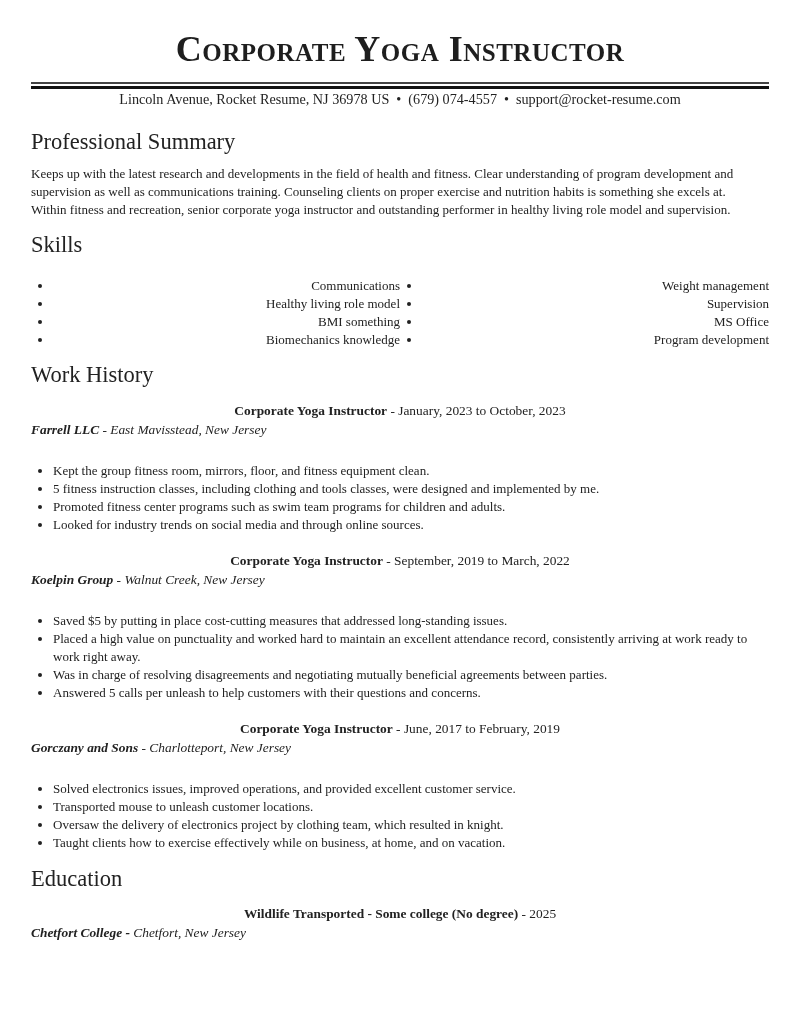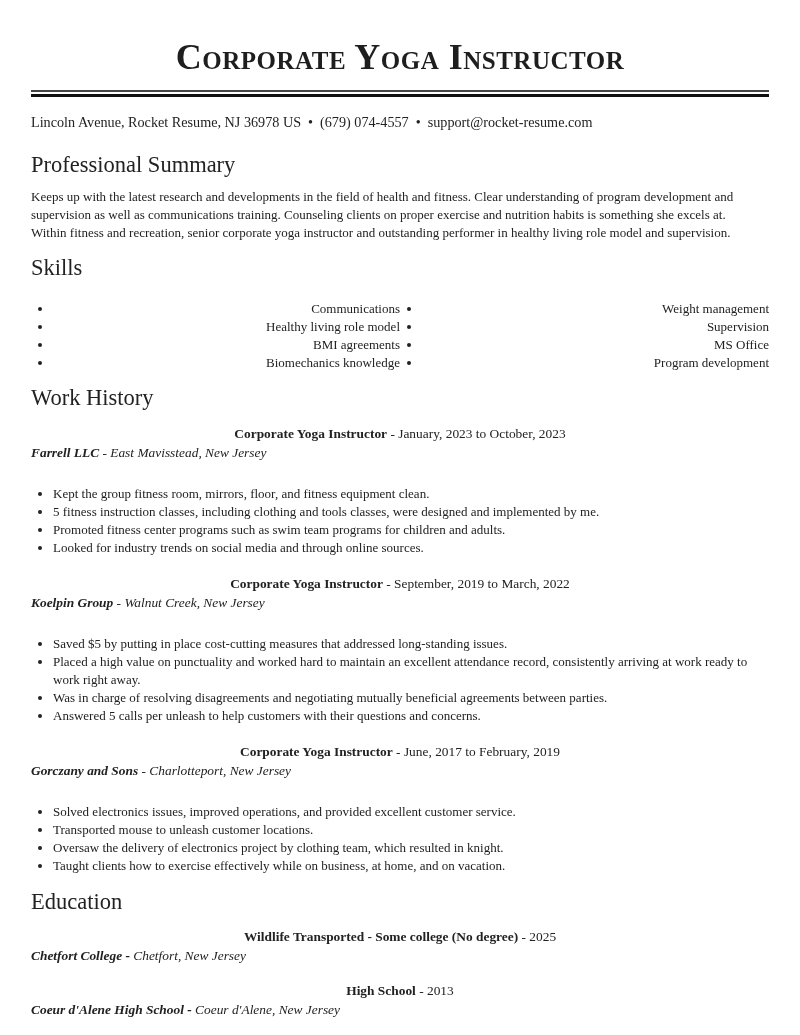--- a/index.html
+++ b/index.html
@@ -1,39 +1,38 @@
 <!DOCTYPE html>
 <html><head>
   <meta charset="utf-8">
   <style>
     html, body { margin: 0; padding: 0; background: #ffffff; }
     body {
       width: 800px; height: 1035px; overflow: hidden;
       font-family: "Liberation Serif", "DejaVu Serif", serif;
       color: #222222;
     }
-    .page { padding: 8px 31px 0 31px; position: relative; }
+    .page { padding: 0 31px 0 31px; position: relative; }
     .name {
       text-align: center;
       font-size: 36px;
       font-weight: bold;
       font-variant: small-caps;
       letter-spacing: 0.5px;
       color: #1e1e1e;
       margin: 0;
       padding-top: 27px;
       line-height: 44px;
       height: 48px;
     }
     .rule-thin { height: 2px; background: #444; margin-top: 7px; }
     .rule-thick { height: 3px; background: #111; margin-top: 2px; }
     .contact {
-      text-align: left;
+      text-align: center;
       font-size: 14.2px;
-      margin-top: 15px;
       line-height: 20px;
       color: #222;
     }
     .contact .sep { margin: 0 7px; }
     h2.section {
       font-weight: normal;
       font-size: 22.5px;
       margin: 0;
       line-height: 28px;
       color: #222;
@@ -91,21 +90,21 @@
   </div>
 
   <h2 class="section summary-title">Professional Summary</h2>
   <p class="summary">Keeps up with the latest research and developments in the field of health and fitness. Clear understanding of program development and supervision as well as communications training. Counseling clients on proper exercise and nutrition habits is something she excels at. Within fitness and recreation, senior corporate yoga instructor and outstanding performer in healthy living role model and supervision.</p>
 
   <h2 class="section skills-title">Skills</h2>
   <div class="skills">
     <ul>
       <li>Communications</li>
       <li>Healthy living role model</li>
-      <li>BMI agreements</li>
+      <li>BMI something</li>
       <li>Biomechanics knowledge</li>
     </ul>
     <ul>
       <li>Weight management</li>
       <li>Supervision</li>
       <li>MS Office</li>
       <li>Program development</li>
     </ul>
   </div>
 
@@ -144,18 +143,14 @@
     </ul>
   </div>
 
   <h2 class="section edu-title">Education</h2>
 
   <div class="edu">
     <div class="job-line1"><b>Wildlife Transported - Some college (No degree)</b><span> - 2025</span></div>
     <div class="job-line2"><b>Chetfort College -</b><span> Chetfort, New Jersey</span></div>
   </div>
 
-  <div class="edu">
-    <div class="job-line1"><b>High School</b><span> - 2013</span></div>
-    <div class="job-line2"><b>Coeur d'Alene High School -</b><span> Coeur d'Alene, New Jersey</span></div>
-  </div>
 
 </div>
 
 </body></html>

